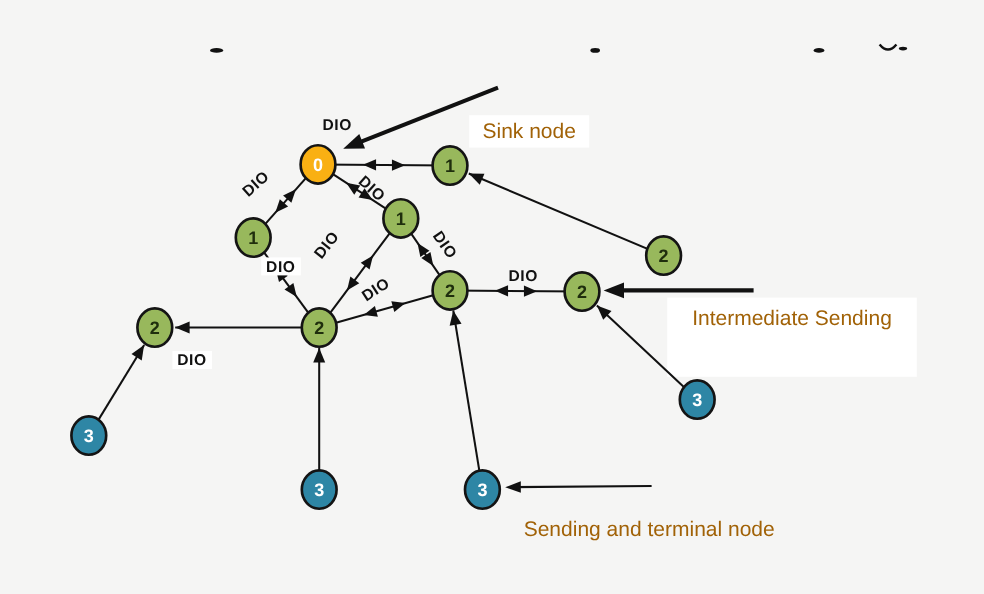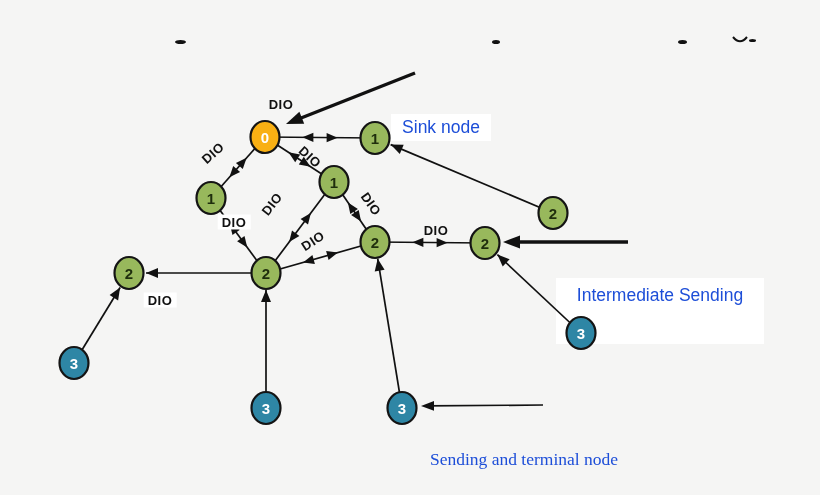--- a/index.html
+++ b/index.html
@@ -1,22 +1,22 @@
 <!DOCTYPE html>
 <html><head>
 <meta charset="utf-8">
 <style>
   html,body{margin:0;padding:0;background:#f5f5f4;}
   .canvas{position:relative;width:820px;height:495px;overflow:hidden;
           background:#f5f5f4;font-family:"Liberation Sans",sans-serif;color:#111;}
-  .label-box{position:absolute;background:#ffffff;color:#1d4ed8;font-size:17.5px;
-             font-weight:500;text-align:center;z-index:1;white-space:nowrap;margin-top:18px;}
+  .label-box{position:absolute;background:#ffffff;color:#a16207;font-size:17.5px;
+             font-weight:500;text-align:center;z-index:1;white-space:nowrap;}
   .sink-box{left:391px;top:96px;width:100px;height:27px;line-height:27px;}
-  .intermediate-box{left:556px;top:260px;width:208px;height:64px;line-height:30px;padding-top:2px;}
-  .sending-box{left:384px;top:428px;width:280px;height:26px;line-height:26px;background:transparent;font-family:Liberation Serif, serif;}
+  .intermediate-box{left:556px;top:248px;width:208px;height:64px;line-height:30px;padding-top:2px;}
+  .sending-box{left:401px;top:428px;width:280px;height:26px;line-height:26px;background:transparent;}
   svg.graph{position:absolute;left:0;top:0;z-index:2;}
   #dio-layer{position:absolute;left:0;top:0;width:100%;height:100%;z-index:3;pointer-events:none;text-align:center;}
   .dio{position:absolute;font-size:13px;font-weight:600;color:#111;line-height:1;
        white-space:nowrap;letter-spacing:0.5px;}
   .dio.boxed{background:#ffffff;padding:1px 4px;}
 </style>
 </head>
 <body>
 
 <div class="canvas">

